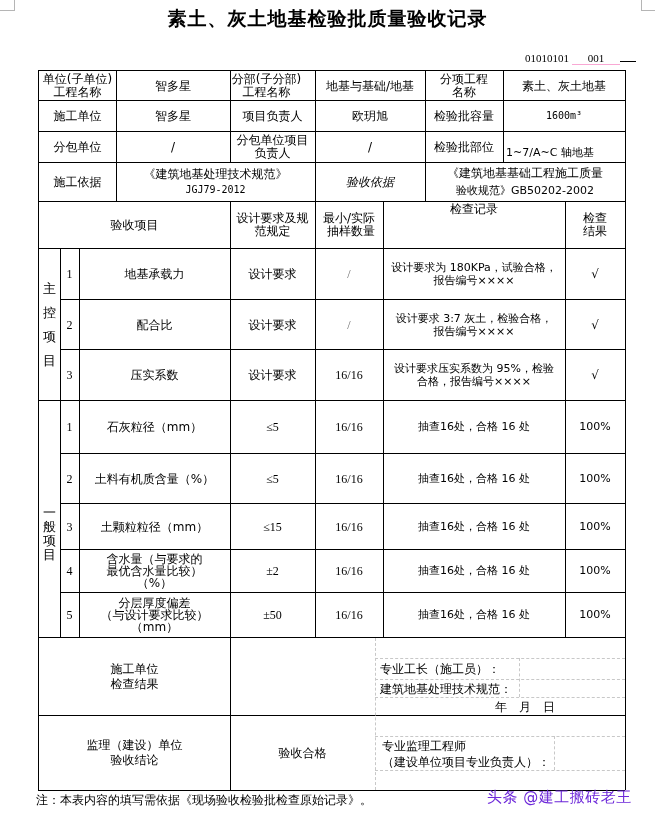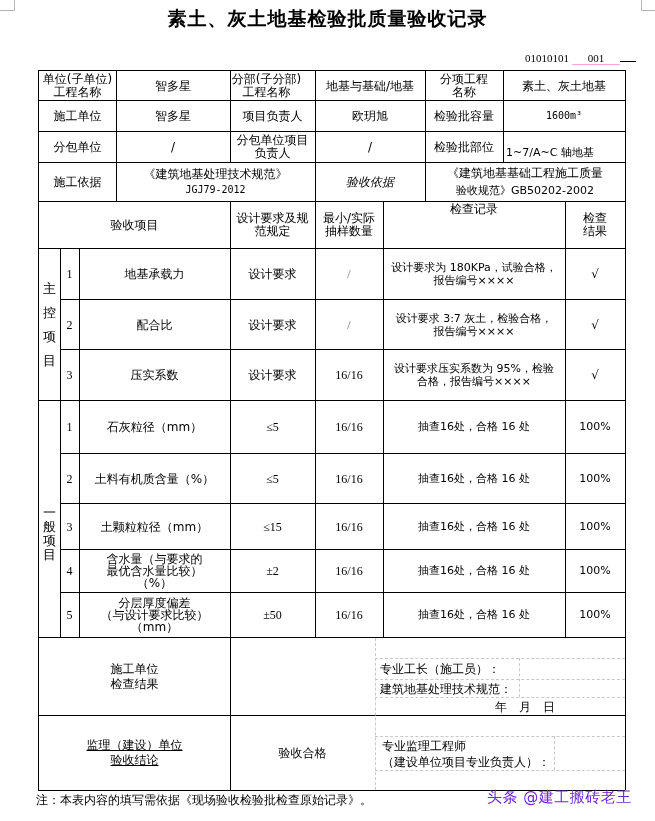--- a/index.html
+++ b/index.html
@@ -123,21 +123,21 @@
     <span>《建筑地基基础工程施工质量</span>
     <span class="small">验收规范》GB50202-2002</span>
   </div>
 
   <div class="cell" style="left:39px;top:202px;width:191px;height:46px;">验收项目</div>
   <div class="cell" style="left:230px;top:202px;width:85px;height:46px;line-height:13px;">
       <span style="white-space:pre-line;">设计要求及规
 范规定</span>
     </div>
   <div class="cell" style="left:315px;top:202px;width:68px;height:46px;line-height:13px;">
-      <span style="white-space:pre-line;">最小/实际
+      <span style="white-space:pre-line;text-align:right;">最小/实际
 抽样数量</span>
     </div>
   <div class="cell" style="left:383px;top:186px;width:182px;height:46px;">检查记录</div>
   <div class="cell" style="left:565px;top:202px;width:60px;height:46px;line-height:13px;">
       <span style="white-space:pre-line;">检查
 结果</span>
     </div>
 
   <div class="cell" style="left:39px;top:249px;width:21px;height:151px;line-height:12px;font-size:13px;">
       <span style="white-space:pre-line;">主
@@ -246,21 +246,21 @@
 检查结果</span>
     </div>
   <div class="cell" style="left:230px;top:638px;width:145px;height:77px;"></div>
   <div class="cell left" style="left:376px;top:659px;width:143px;height:20px;">专业工长（施工员）：</div>
   <div class="cell" style="left:520px;top:659px;width:105px;height:20px;"></div>
   <div class="cell left" style="left:376px;top:680px;width:143px;height:17px;">建筑地基处理技术规范：</div>
   <div class="cell" style="left:520px;top:680px;width:105px;height:17px;"></div>
   <div class="cell" style="left:470px;top:698px;width:110px;height:17px;">年　月　日</div>
 
   <div class="cell" style="left:39px;top:716px;width:191px;height:74px;line-height:15px;">
-      <span style="white-space:pre-line;text-decoration:underline;">监理（建设）单位
+      <span style="white-space:pre-line;">监理（建设）单位
 验收结论</span>
     </div>
   <div class="cell" style="left:230px;top:716px;width:145px;height:74px;">验收合格</div>
   <div class="cell left" style="left:378px;top:737px;width:176px;height:33px;line-height:16px;">
       <span style="white-space:pre-line;">专业监理工程师
 （建设单位项目专业负责人）：</span>
     </div>
   <div class="cell" style="left:555px;top:737px;width:70px;height:33px;"></div>
 </div>
 

